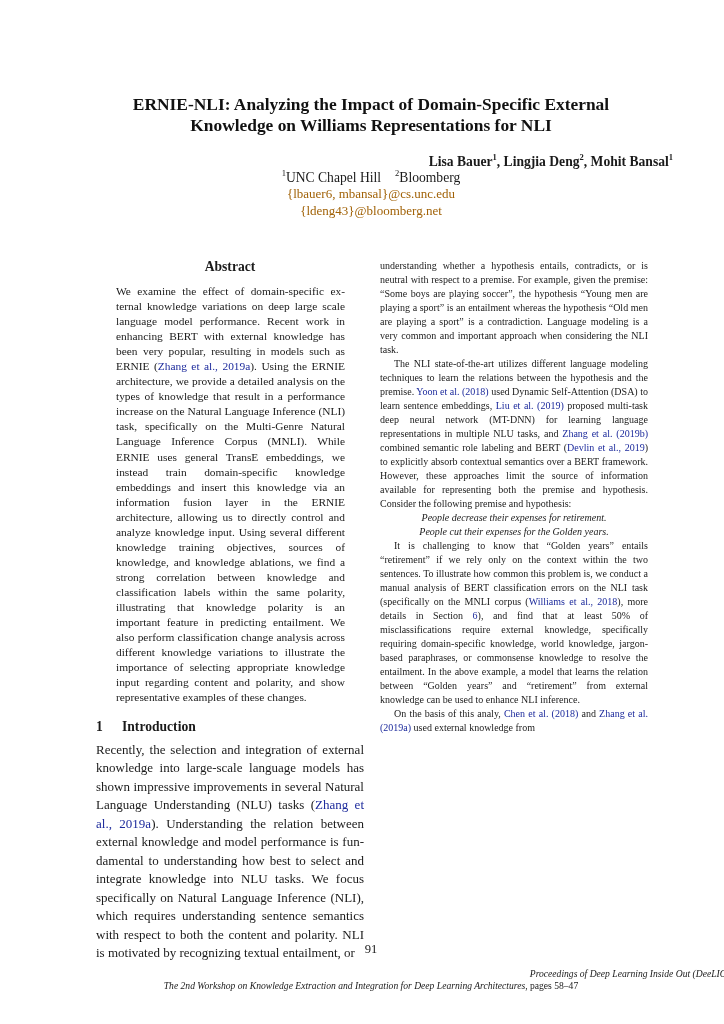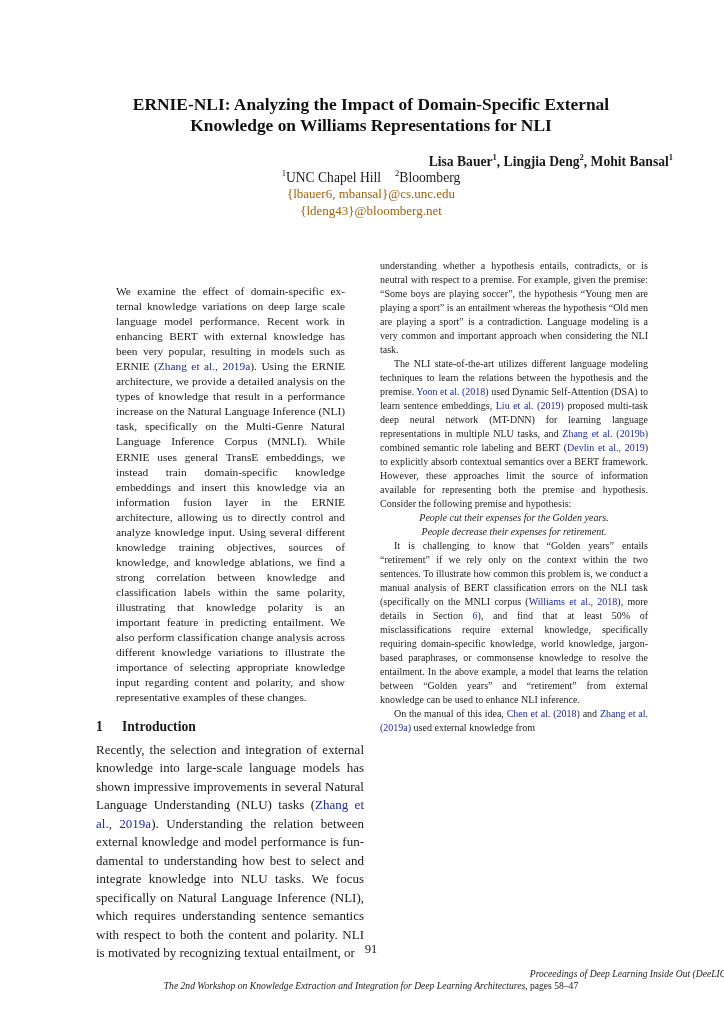--- a/index.html
+++ b/index.html
@@ -50,40 +50,41 @@
       <span>Lingjia Deng</span><sup>2</sup>,
       <span>Mohit Bansal</span><sup>1</sup>
     </div>
     <div class="aff">
       <sup>1</sup><span>UNC Chapel Hill</span><span class="gap"></span><sup>2</sup><span>Bloomberg</span>
     </div>
     <div class="mono">{lbauer6, mbansal}@cs.unc.edu</div>
     <div class="mono">{ldeng43}@bloomberg.net</div>
   </div>
 
+  <div class="abstract-title">Abstract</div>
 
   <div class="abstract">
     <p><span>We examine the effect of domain-specific ex­ternal knowledge variations on deep large scale language model performance.  Recent work in enhancing BERT with external knowl­edge has been very popular, resulting in mod­els such as ERNIE (</span><span class="cite">Zhang et al., 2019a</span><span>). Us­ing the ERNIE architecture, we provide a de­tailed analysis on the types of knowledge that result in a performance increase on the Nat­ural Language Inference (NLI) task, specifi­cally on the Multi-Genre Natural Language In­ference Corpus (MNLI). While ERNIE uses general TransE embeddings, we instead train domain-specific knowledge embeddings and insert this knowledge via an information fu­sion layer in the ERNIE architecture, allow­ing us to directly control and analyze knowl­edge input. Using several different knowledge training objectives, sources of knowledge, and knowledge ablations, we find a strong corre­lation between knowledge and classification labels within the same polarity, illustrating that knowledge polarity is an important fea­ture in predicting entailment. We also perform classification change analysis across different knowledge variations to illustrate the impor­tance of selecting appropriate knowledge input regarding content and polarity, and show repre­sentative examples of these changes.</span></p>
   </div>
 
   <div class="section-h">
     <span class="num">1</span><span>Introduction</span>
   </div>
 
   <div class="intro-left">
     <p><span>Recently, the selection and integration of external knowledge into large-scale language models has shown impressive improvements in several Natu­ral Language Understanding (NLU) tasks (</span><span class="cite">Zhang et al., 2019a</span><span>). Understanding the relation between external knowledge and model performance is fun­damental to understanding how best to select and integrate knowledge into NLU tasks.  We focus specifically on Natural Language Inference (NLI), which requires understanding sentence semantics with respect to both the content and polarity. NLI is motivated by recognizing textual entailment, or</span></p>
   </div>
 
   <div class="col-right intro-right">
     <p>understanding whether a hypothesis entails, contra­dicts, or is neutral with respect to a premise. For example, given the premise: “Some boys are play­ing soccer”, the hypothesis “Young men are playing a sport” is an entailment whereas the hypothesis “Old men are playing a sport” is a contradiction. Language modeling is a very common and impor­tant approach when considering the NLI task.</p>
     <p class="indent"><span>The NLI state-of-the-art utilizes different lan­guage modeling techniques to learn the relations between the hypothesis and the premise.  </span><span class="cite">Yoon et al. (2018)</span><span> used Dynamic Self-Attention (DSA) to learn sentence embeddings, </span><span class="cite">Liu et al. (2019)</span><span> pro­posed multi-task deep neural network (MT-DNN) for learning language representations in multiple NLU tasks, and </span><span class="cite">Zhang et al. (2019b)</span><span> combined se­mantic role labeling and BERT (</span><span class="cite">Devlin et al., 2019</span><span>) to explicitly absorb contextual semantics over a BERT framework.  However, these approaches limit the source of information available for repre­senting both the premise and hypothesis. Consider the following premise and hypothesis:</span></p>
+    <p class="example">People decrease their expenses for retirement.</p>
     <p class="example">People cut their expenses for the Golden years.</p>
-    <p class="example">People decrease their expenses for retirement.</p>
     <p class="indent"><span>It is challenging to know that “Golden years” entails “retirement” if we rely only on the context within the two sentences.  To illustrate how com­mon this problem is, we conduct a manual analy­sis of BERT classification errors on the NLI task (specifically on the MNLI corpus (</span><span class="cite">Williams et al., 2018</span><span>), more details in Section </span><span class="cite">6</span><span>), and find that at least 50% of misclassifications require external knowledge, specifically requiring domain-specific knowledge, world knowledge, jargon-based para­phrases, or commonsense knowledge to resolve the entailment.  In the above example, a model that learns the relation between “Golden years” and “re­tirement” from external knowledge can be used to enhance NLI inference.</span></p>
-    <p class="indent"><span>On the manual of this idea, </span><span class="cite">Chen et al. (2018)</span><span> and </span><span class="cite">Zhang et al. (2019a)</span><span> used external knowledge from</span></p>
+    <p class="indent"><span>On the basis of this analy, </span><span class="cite">Chen et al. (2018)</span><span> and </span><span class="cite">Zhang et al. (2019a)</span><span> used external knowledge from</span></p>
   </div>
 
   <div class="pagenum">91</div>
 
   <div class="footer">
     <div class="it">Proceedings of Deep Learning Inside Out (DeeLIO):</div>
     <div><span class="it">The 2nd Workshop on Knowledge Extraction and Integration for Deep Learning Architectures</span><span>, pages 58–47</span></div>
   </div>
 
 </div>

